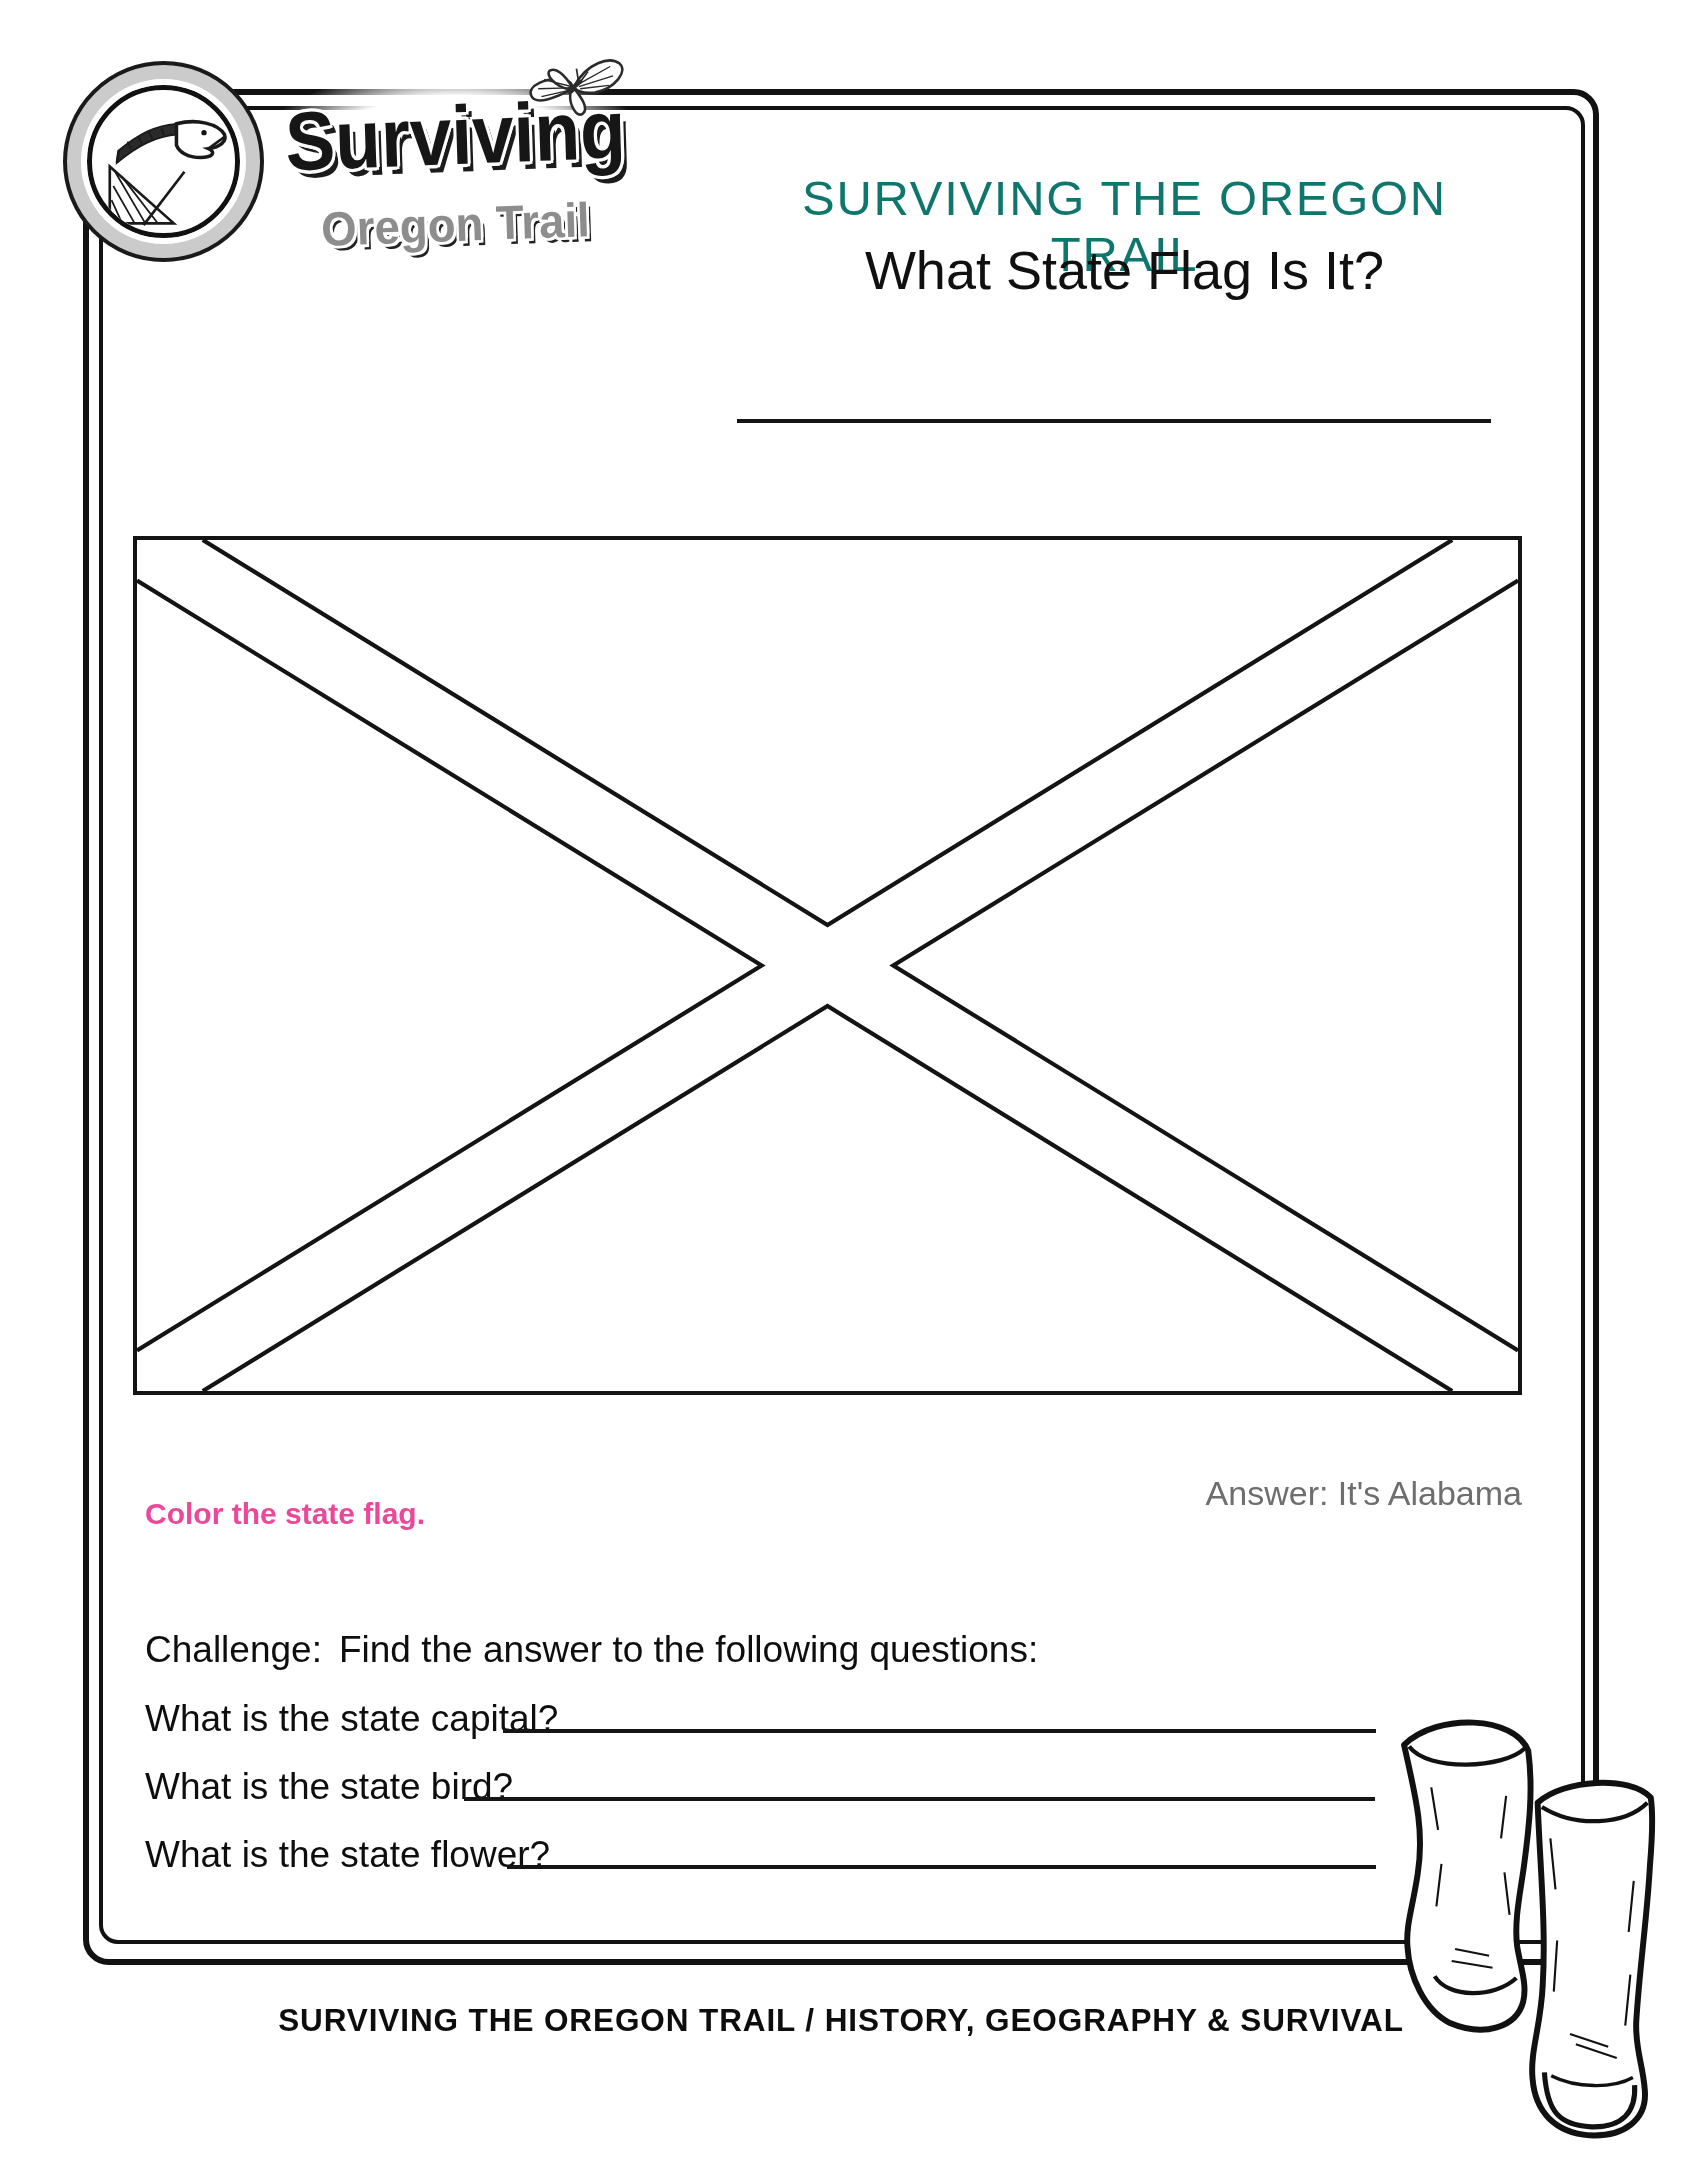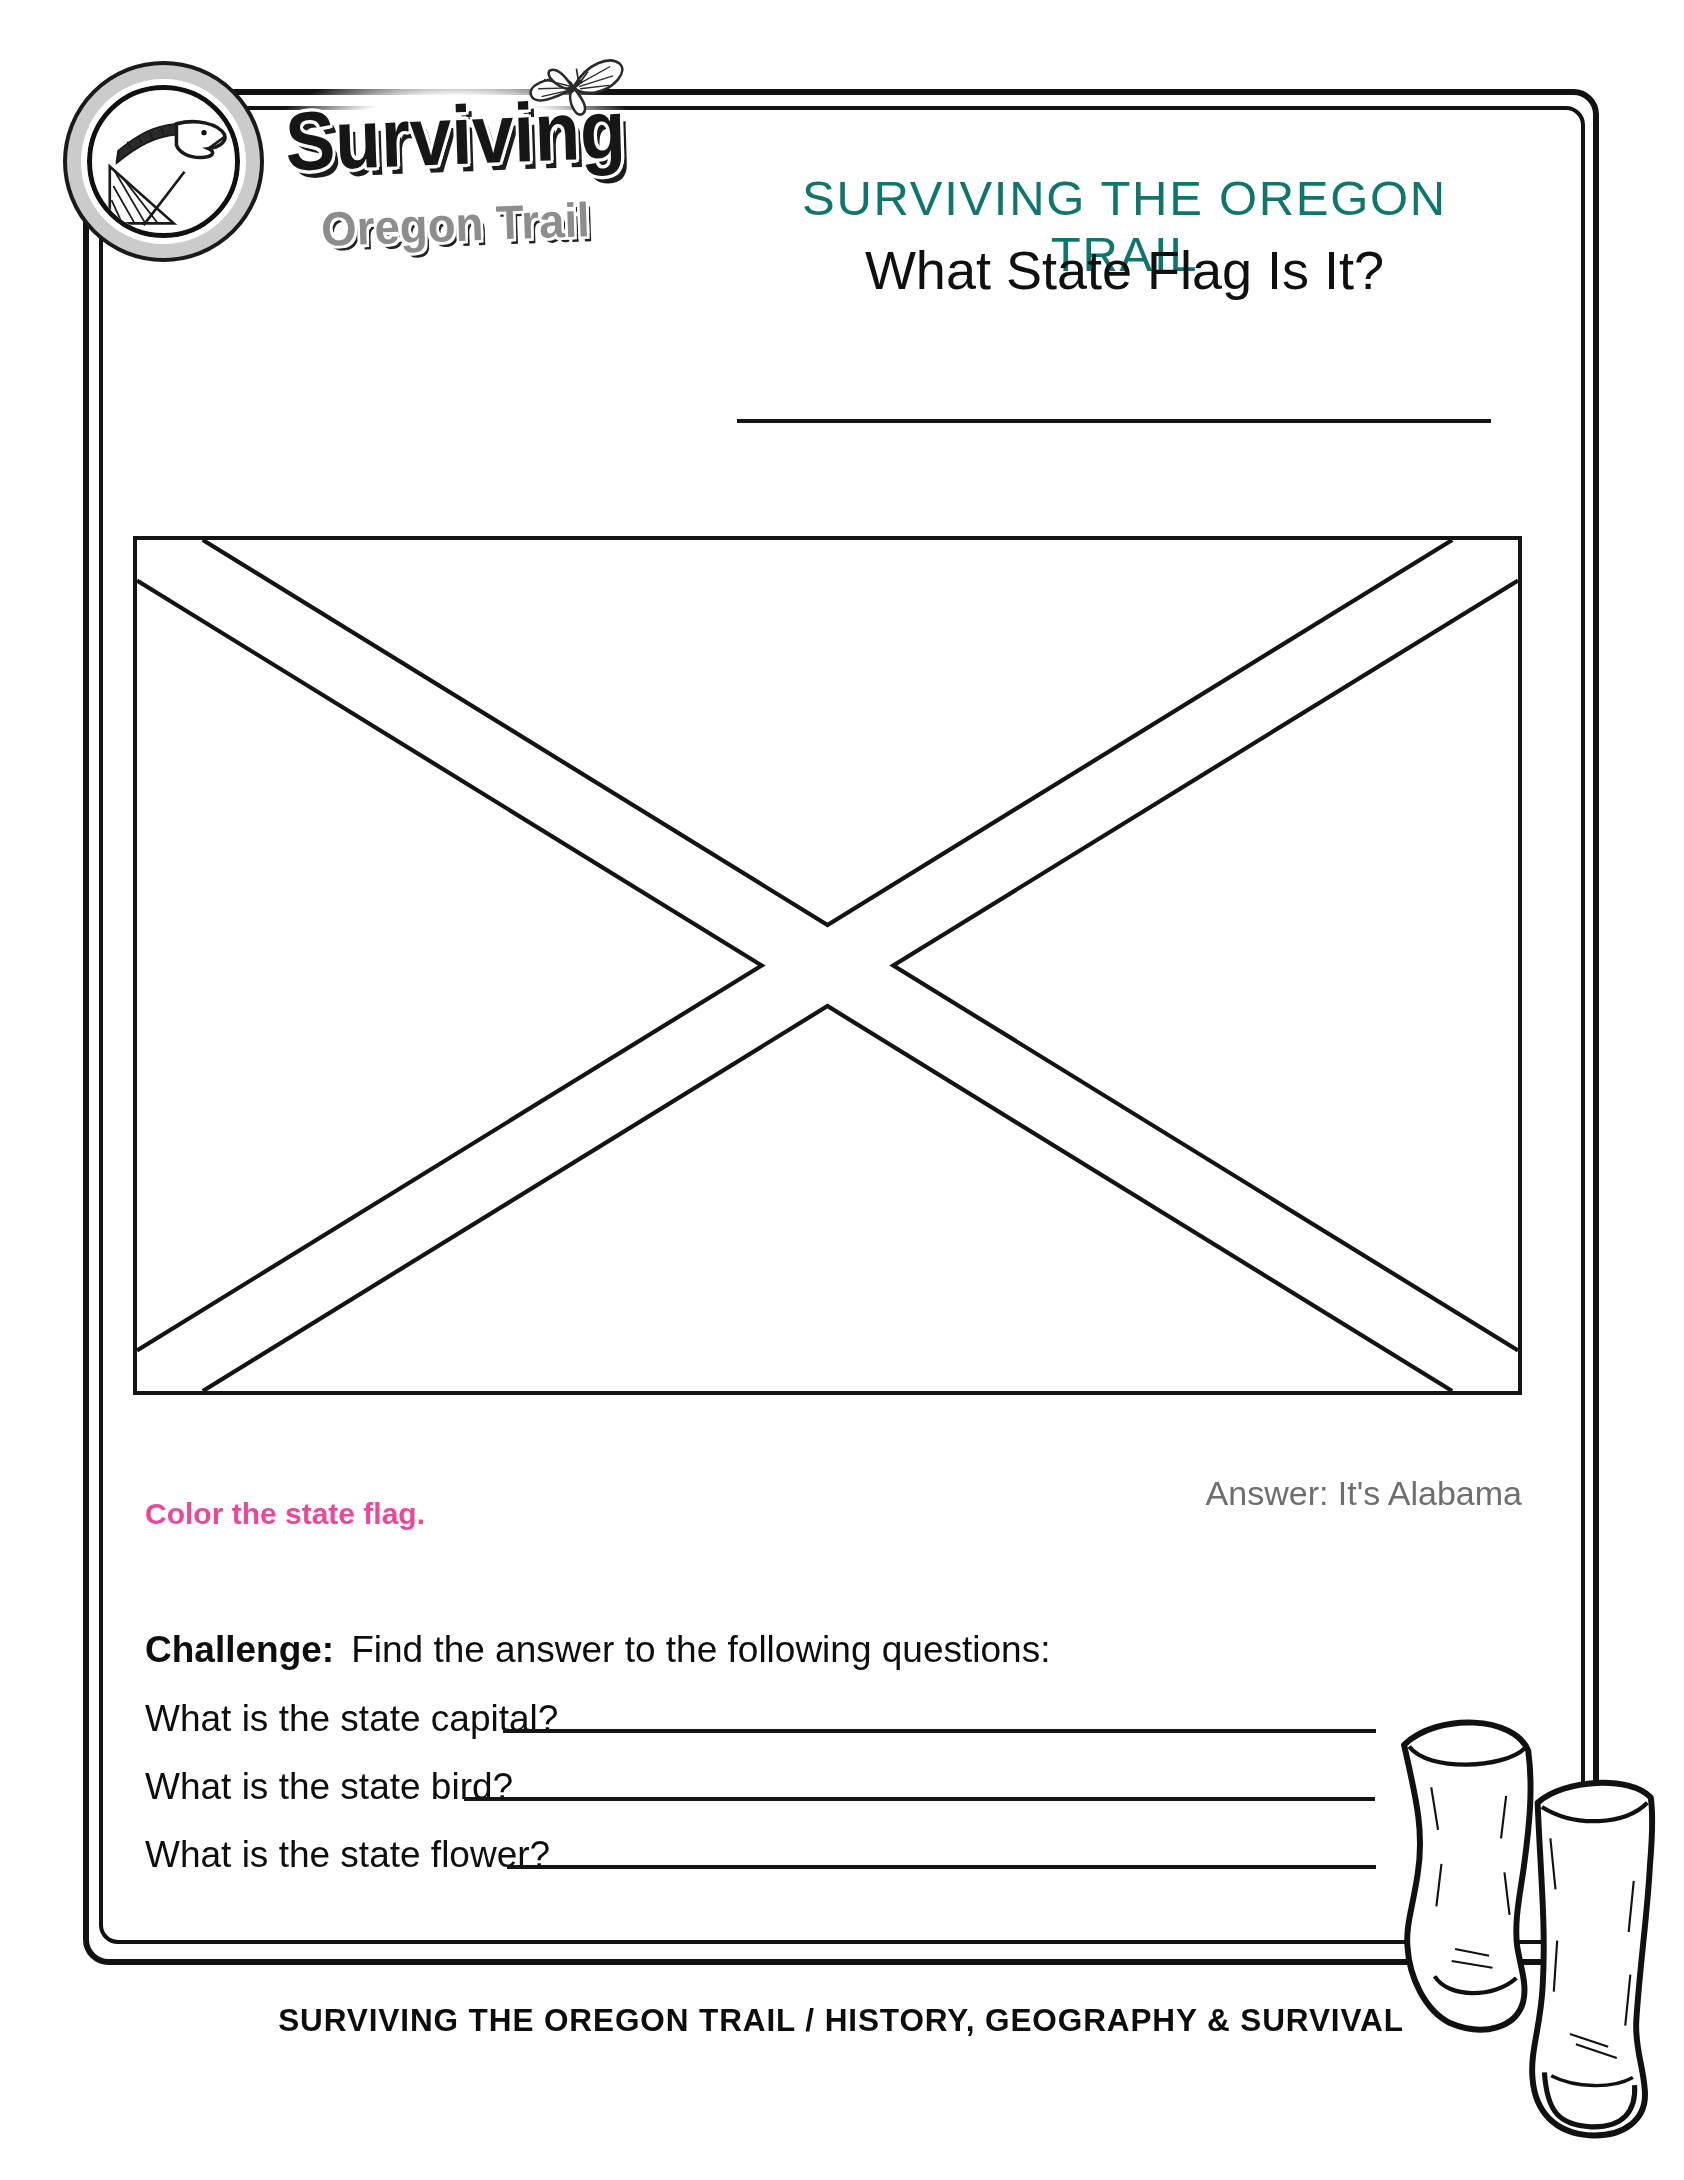--- a/index.html
+++ b/index.html
@@ -58,21 +58,21 @@
     font-size:23px;color:#3a3a3a;z-index:1;}
   
   .flag{position:absolute;left:133px;top:536px;width:1389px;height:859px;
     border:4.3px solid #141414;box-sizing:border-box;background:#fff;z-index:1;}
   .flag svg{position:absolute;left:0;top:0;width:100%;height:100%;}
   .answer-note{position:absolute;left:985px;top:1474px;width:537px;text-align:right;
     font-size:34px;color:#6e6e6e;z-index:1;}
   
   .color-instr{position:absolute;left:145px;top:1497px;font-size:30px;font-weight:bold;color:#ec4899;z-index:1;}
   .challenge{position:absolute;left:145px;top:1629px;font-size:37px;color:#0e0e0e;z-index:1;}
-  .challenge .lbl{font-weight:bold;}
+  .challenge .lbl{font-weight:normal;}
   .challenge .txt{margin-left:17px;}
   .q-label{position:absolute;left:145px;font-size:37px;color:#0e0e0e;z-index:1;}
   .q-line{position:absolute;height:4.3px;background:#151515;z-index:1;}
   
   .footer1{position:absolute;left:83px;top:2002px;width:1516px;text-align:center;
     font-size:31.5px;font-weight:bold;letter-spacing:0.9px;color:#0d0d0d;z-index:1;}
   .footer2{position:absolute;left:83px;top:2039px;width:1516px;text-align:center;
     font-size:25px;letter-spacing:0.9px;color:#0d0d0d;z-index:1;}
   
   .boots{position:absolute;left:1353px;top:1668px;width:325px;height:511px;z-index:3;}

